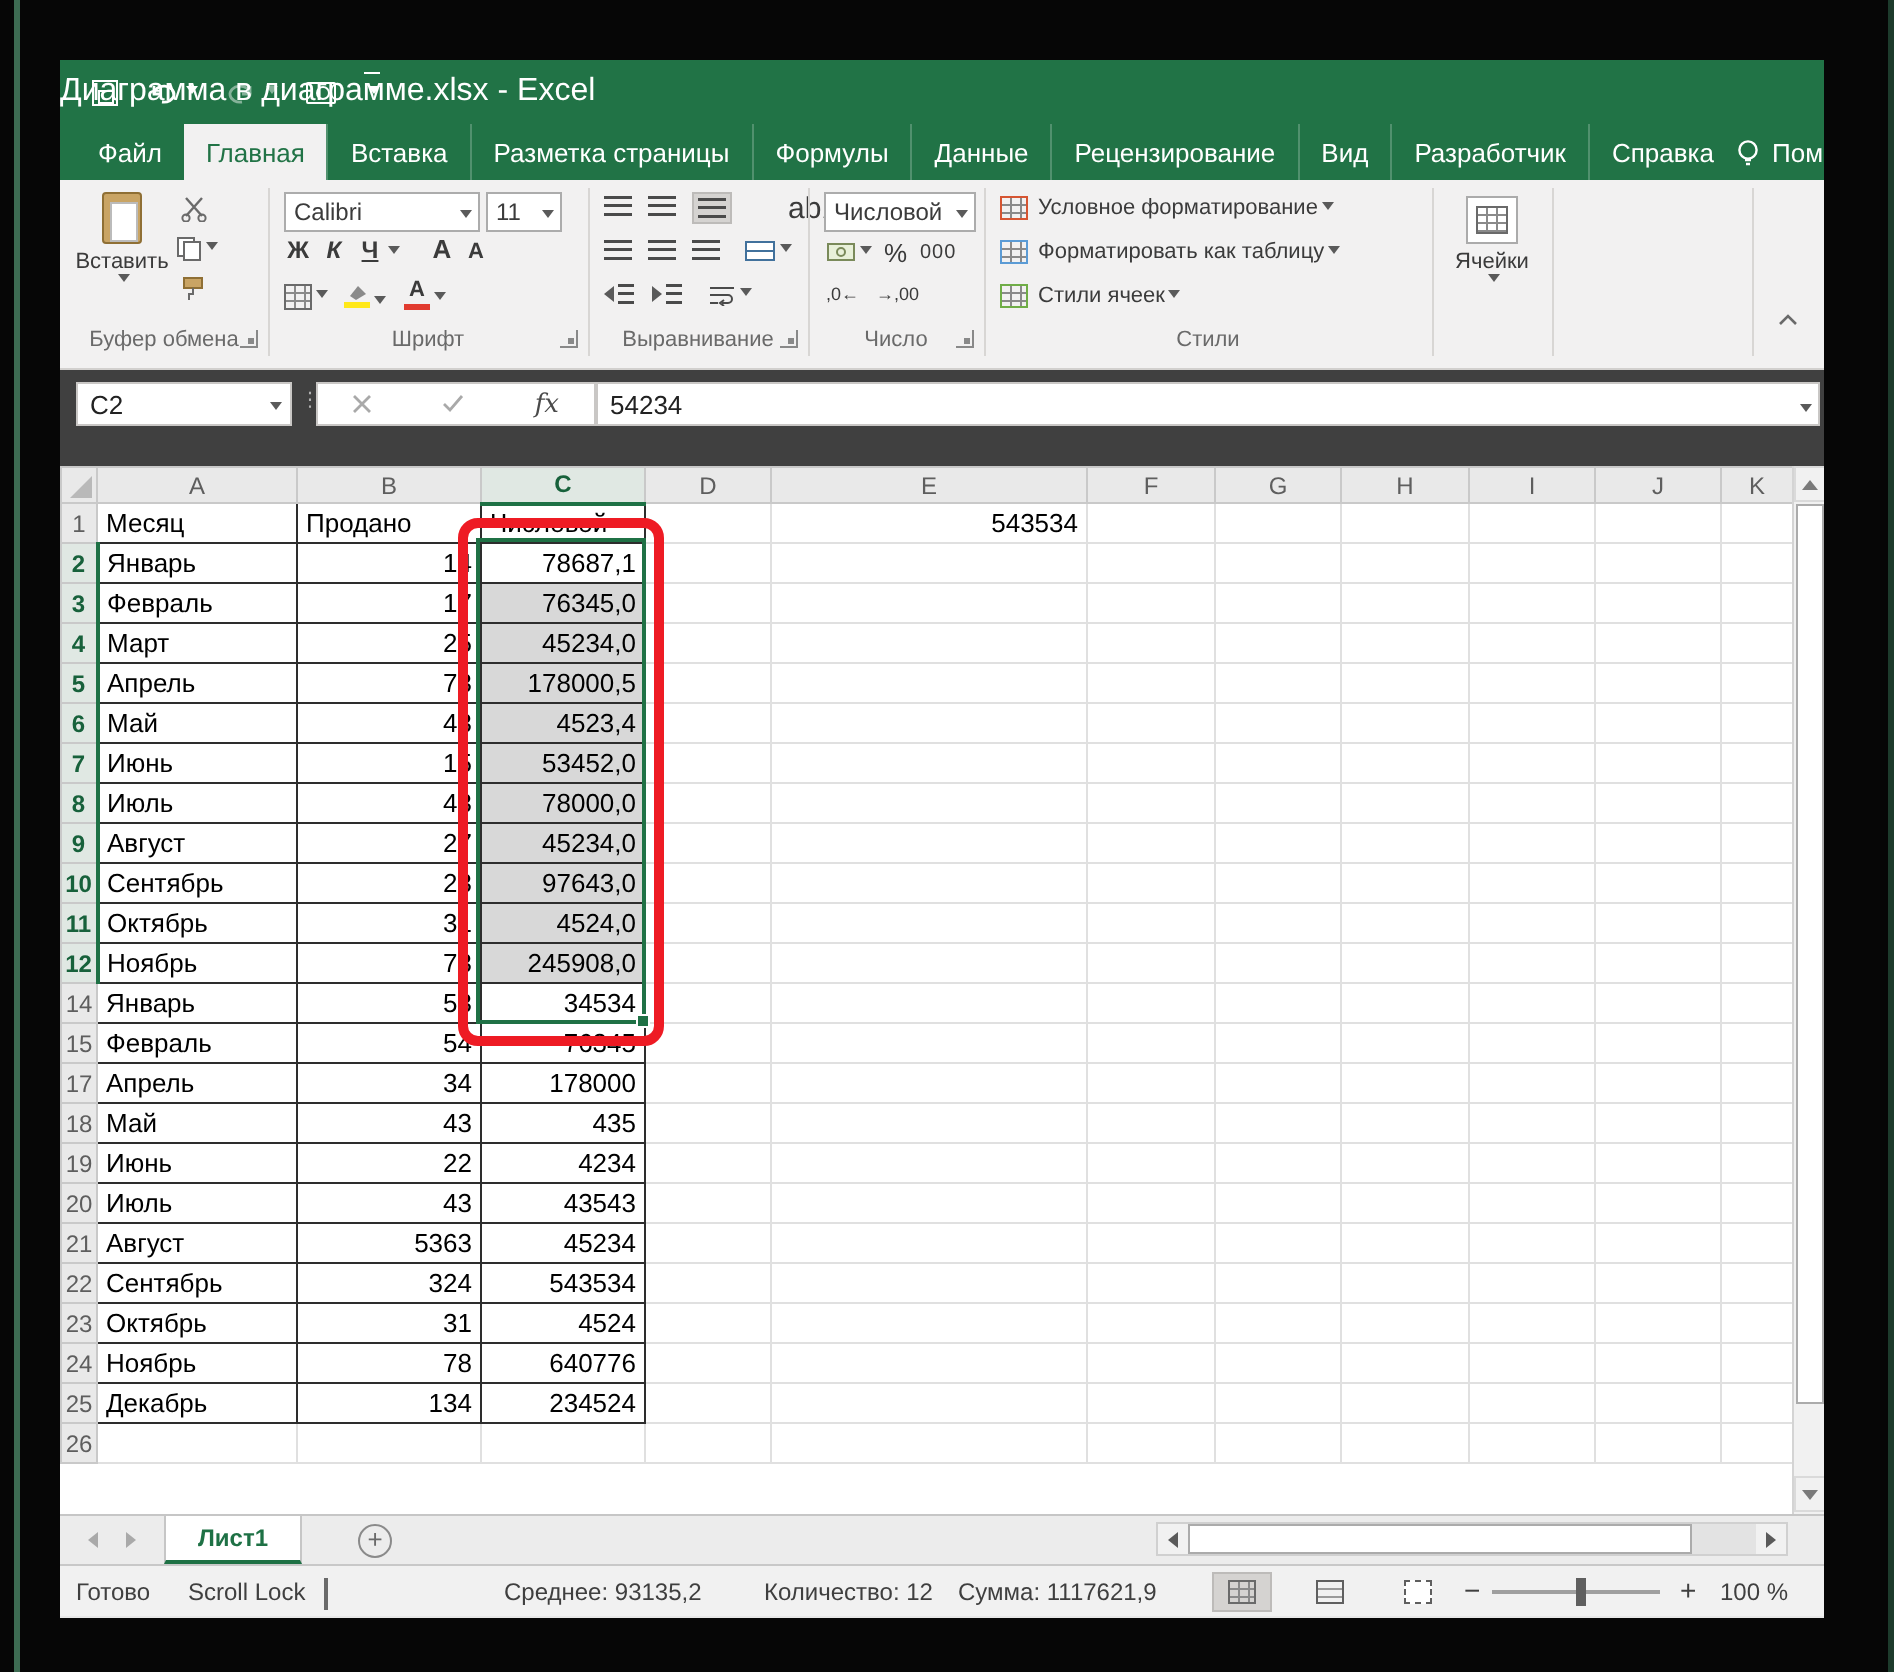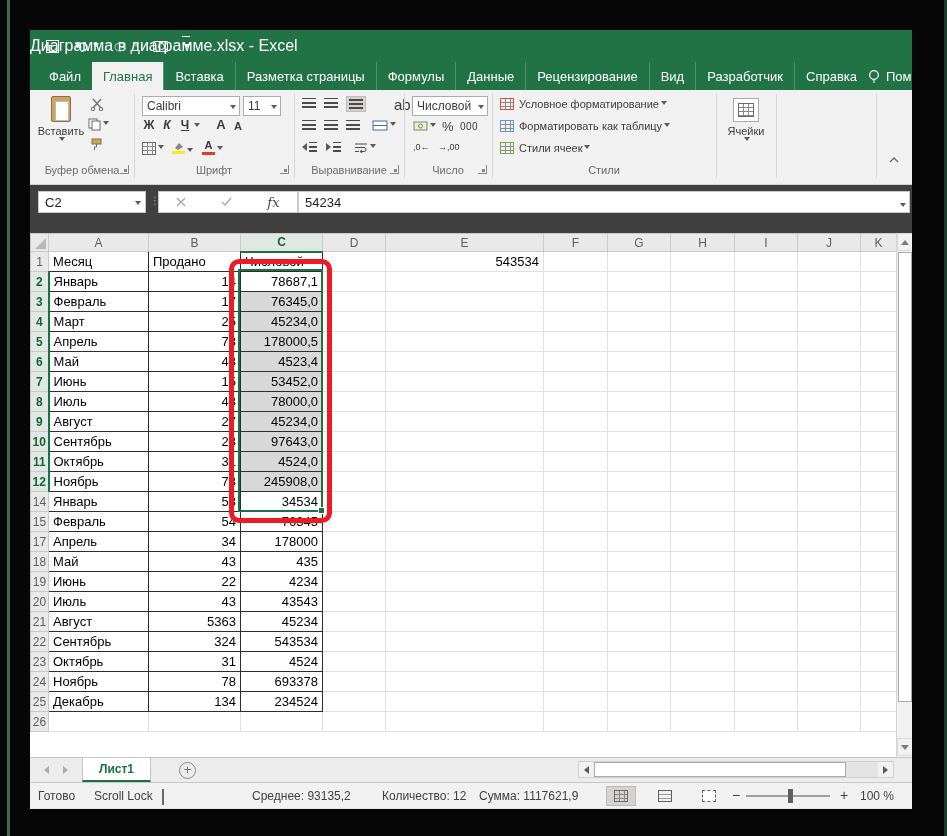--- a/index.html
+++ b/index.html
@@ -674,21 +674,21 @@
               <td class="num"></td>
               <td class="num"></td>
               <td class="num"></td>
               <td class="num"></td>
               <td class="num"></td>
             </tr>
             <tr>
               <th class="rh">24</th>
               <td class="tbl txt">Ноябрь</td>
               <td class="tbl num">78</td>
-              <td class="tbl num">693378</td>
+              <td class="tbl num">640776</td>
               <td class="num"></td>
               <td class="num"></td>
               <td class="num"></td>
               <td class="num"></td>
               <td class="num"></td>
               <td class="num"></td>
               <td class="num"></td>
               <td class="num"></td>
             </tr>
             <tr>

